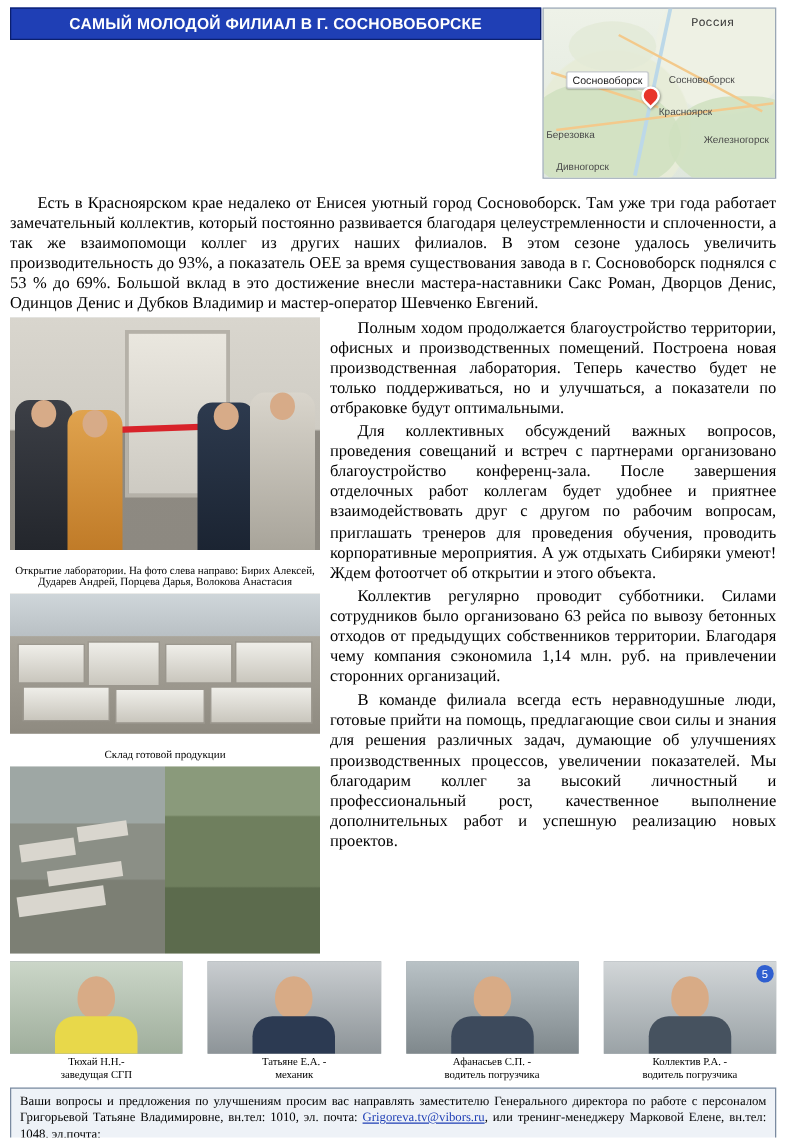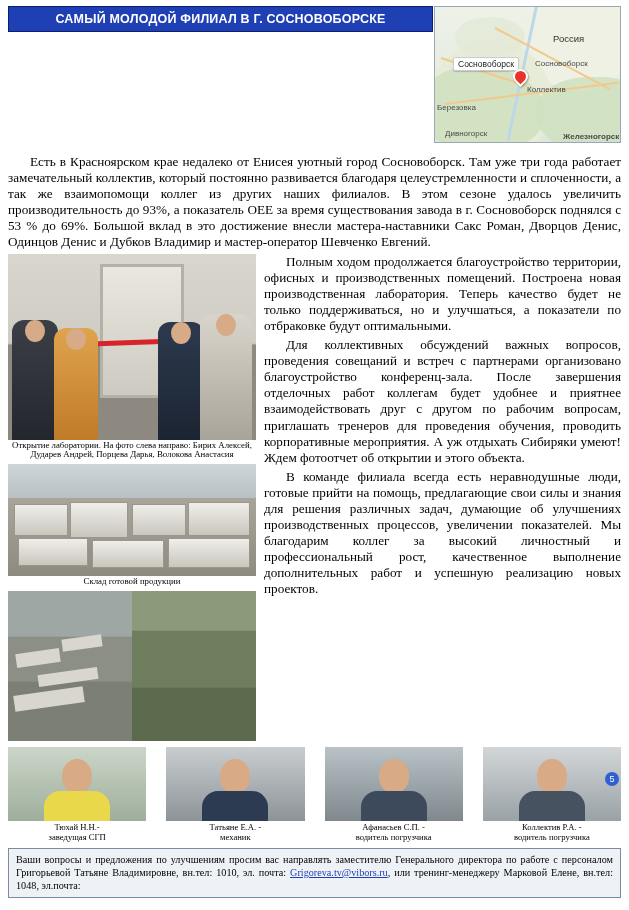--- a/index.html
+++ b/index.html
@@ -148,21 +148,21 @@
     position: relative;
     width: 100%;
     box-sizing: border-box;
     overflow: hidden;
   }
   .cap {
     font-family: "Liberation Serif", serif;
     font-size: 8.8px;
     line-height: 1.12;
     text-align: center;
-    margin: 1px 0 4px 0;
+    margin: 12px 0 4px 0;
   }
 
   
   .photo-lab { height: 186px; background: linear-gradient(180deg,#cfcfcb,#b9b6ae); }
   .lab-wall {
     position: absolute; left: 0; top: 0; width: 100%; height: 100%;
     background:
       linear-gradient(180deg, #d9d6ce 0%, #cfccc4 48%, #8e8a82 49%, #8d8981 100%);
   }
   .lab-door {
@@ -281,27 +281,27 @@
 
   <div class="map-box">
     <div class="map-land"></div>
     <div class="map-green g1"></div>
     <div class="map-green g2"></div>
     <div class="map-green g3"></div>
     <div class="map-river"></div>
     <div class="map-road r1"></div>
     <div class="map-road r2"></div>
     <div class="map-road r3"></div>
-    <div class="map-label big" style="left:118px; top:26px;">Россия</div>
+    <div class="map-label big" style="left:118px; top:6px;font-family:Liberation Mono, monospace;">Россия</div>
     <div class="map-tag" style="left:18px; top:50px;">Сосновоборск</div>
     <div class="map-pin" style="left:78px; top:62px;"></div>
-    <div class="map-label" style="left:92px; top:78px;">Коллектив</div>
+    <div class="map-label" style="left:92px; top:78px;">Красноярск</div>
     <div class="map-label" style="left:2px; top:96px;">Березовка</div>
     <div class="map-label" style="left:100px; top:52px;">Сосновоборск</div>
-    <div class="map-label" style="left:128px; top:125px;font-weight:bold;">Железногорск</div>
+    <div class="map-label" style="left:128px; top:100px;">Железногорск</div>
     <div class="map-label" style="left:10px; top:122px;">Дивногорск</div>
   </div>
 
   <p class="body lead">Есть в Красноярском крае недалеко от Енисея уютный город Сосновоборск. Там уже три года работает замечательный коллектив, который постоянно развивается благодаря целеустремленности и сплоченности, а так же взаимопомощи коллег из других наших филиалов. В этом сезоне удалось увеличить производительность до 93%, а показатель ОЕЕ за время существования завода в г. Сосновоборск поднялся с 53 % до 69%. Большой вклад в это достижение внесли мастера-наставники Сакс Роман, Дворцов Денис, Одинцов Денис и Дубков Владимир и мастер-оператор Шевченко Евгений.</p>
 
   <div class="cols">
 
     <div class="col-left">
 
       <div class="photo photo-lab">
@@ -343,20 +343,21 @@
           <div class="rubble" style="left:6px;  top:100px; width:70px; height:16px;"></div>
           <div class="rubble" style="left:54px; top:46px; width:40px; height:12px;"></div>
         </div>
         <div class="terr-half terr-right"></div>
       </div>
     </div>
 
     <div class="col-right">
       <p class="body">Полным ходом продолжается благоустройство территории, офисных и производственных помещений. Построена новая производственная лаборатория. Теперь качество будет не только поддерживаться, но и улучшаться, а показатели по отбраковке будут оптимальными.</p>
       <p class="body">Для коллективных обсуждений важных вопросов, проведения совещаний и встреч с партнерами организовано благоустройство конференц-зала. После завершения отделочных работ коллегам будет удобнее и приятнее взаимодействовать друг с другом по рабочим вопросам, приглашать тренеров для проведения обучения, проводить корпоративные мероприятия. А уж отдыхать Сибиряки умеют! Ждем фотоотчет об открытии и этого объекта.</p>
+      <p class="body">Коллектив регулярно проводит субботники. Силами сотрудников было организовано 63 рейса по вывозу бетонных отходов от предыдущих собственников территории. Благодаря чему компания сэкономила 1,14 млн. руб. на привлечении сторонних организаций.</p>
       <p class="body">В команде филиала всегда есть неравнодушные люди, готовые прийти на помощь, предлагающие свои силы и знания для решения различных задач, думающие об улучшениях производственных процессов, увеличении показателей. Мы благодарим коллег за высокий личностный и профессиональный рост, качественное выполнение дополнительных работ и успешную реализацию новых проектов.</p>
     </div>
   </div>
 
   <div class="staff">
 
     <div class="staff-item">
       <div class="staff-photo">
         <div class="sp-bg" style="background:linear-gradient(180deg,#cbd6c8,#9fae9c);"></div>
         <div class="sp-head"></div>

